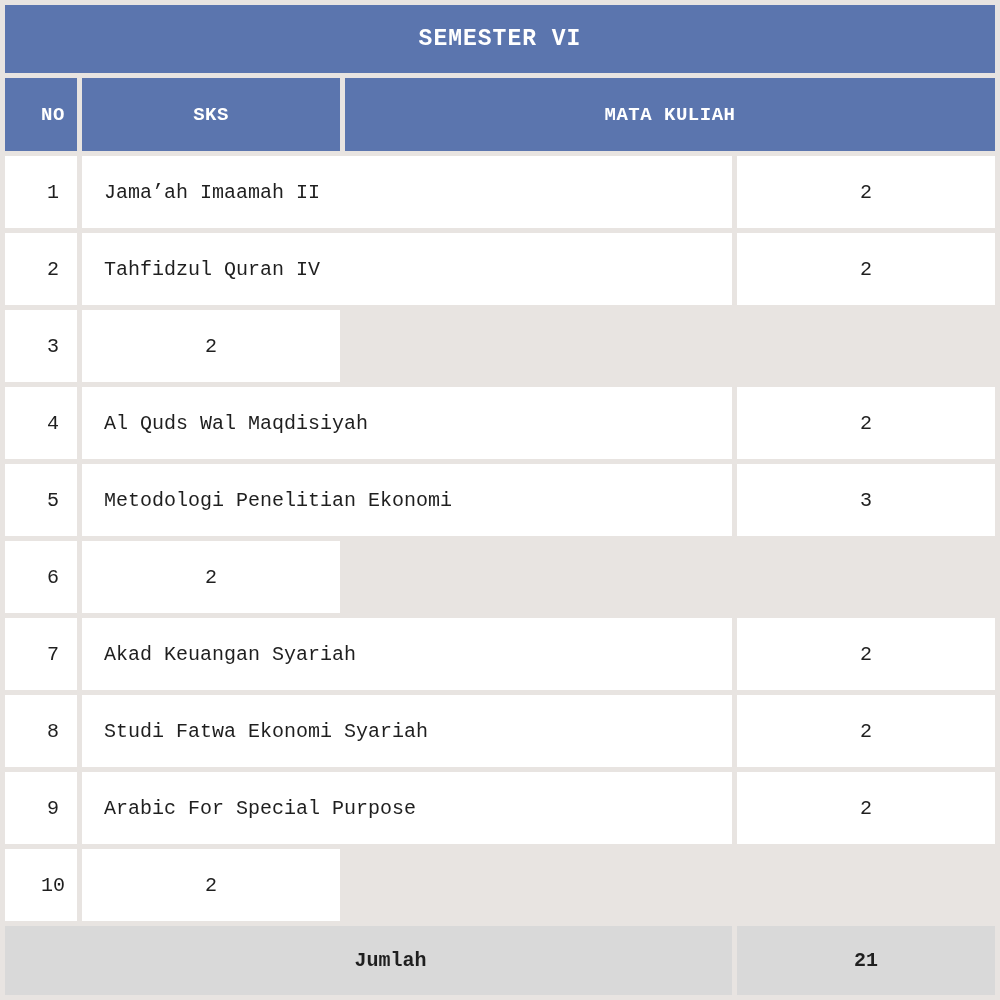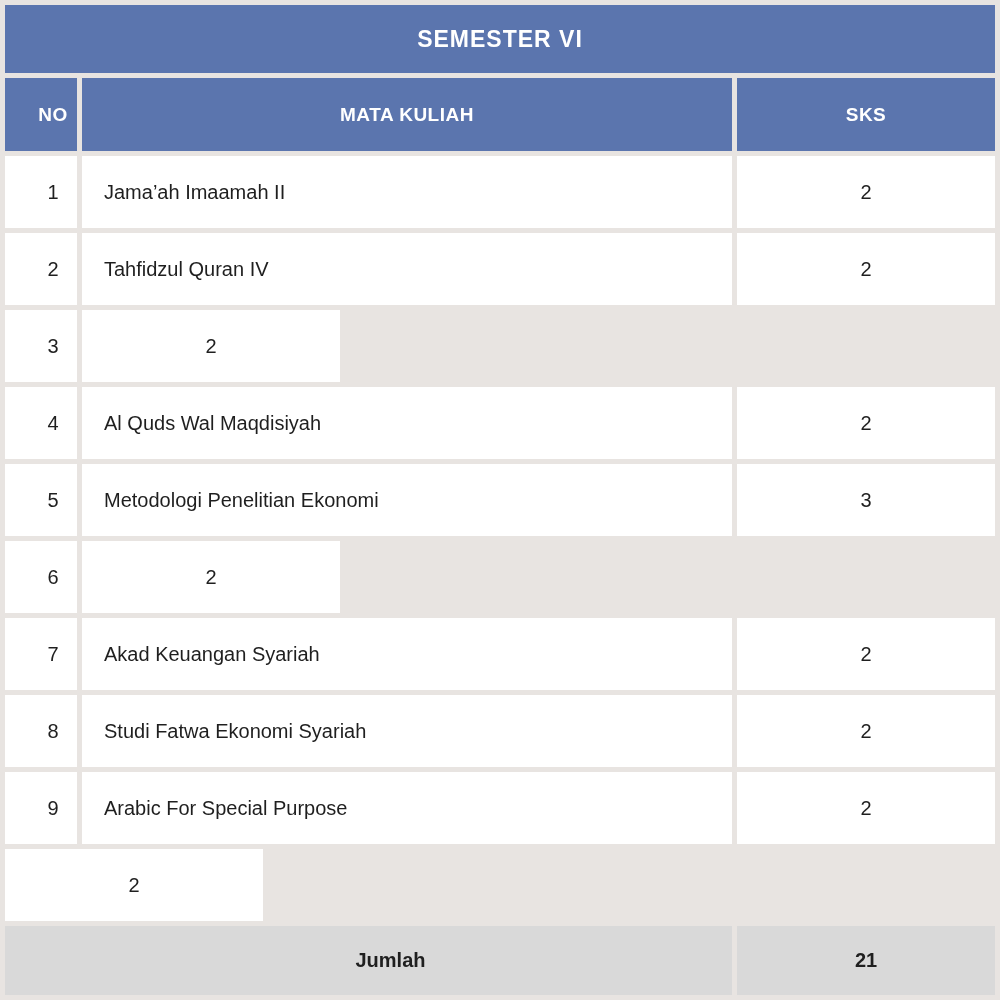--- a/index.html
+++ b/index.html
@@ -1,15 +1,15 @@
 <!DOCTYPE html>
 <html><head>
 <meta charset="utf-8">
 <style>
-  * { margin: 0; padding: 0; box-sizing: border-box; }
+  * { margin: 0; padding: 0; box-sizing: border-box; font-family: Liberation Mono, monospace; }
   html, body { width: 1000px; height: 1000px; }
   body {
     background: #e8e4e1;
     font-family: "Liberation Sans", sans-serif;
     color: #1f1f1f;
   }
   .page {
     width: 1000px; height: 1000px;
     padding: 5px;
     display: flex; flex-direction: column;
@@ -53,22 +53,22 @@
 </style>
 </head>
 <body>
 
 <div class="page">
 
   <div class="title-bar">SEMESTER VI</div>
 
   <div class="row header-row">
     <div class="cell c-no">NO</div>
+    <div class="cell c-sks">SKS</div>
     <div class="cell c-course">MATA KULIAH</div>
-    <div class="cell c-sks">SKS</div>
   </div>
 
   <div class="row">
     <div class="cell c-no">1</div>
     <div class="cell c-course course-cell">Jama’ah Imaamah II</div>
     <div class="cell c-sks">2</div>
   </div>
 
   <div class="row">
     <div class="cell c-no">2</div>
@@ -110,20 +110,21 @@
     <div class="cell c-sks">2</div>
   </div>
 
   <div class="row">
     <div class="cell c-no">9</div>
     <div class="cell c-course course-cell">Arabic For Special Purpose</div>
     <div class="cell c-sks">2</div>
   </div>
 
   <div class="row">
+    <div class="cell c-no">10</div>
     <div class="cell c-sks">2</div>
   </div>
 
   <div class="row total-row">
     <div class="cell c-jumlah">Jumlah</div>
     <div class="cell c-sks">21</div>
   </div>
 
 </div>
 

